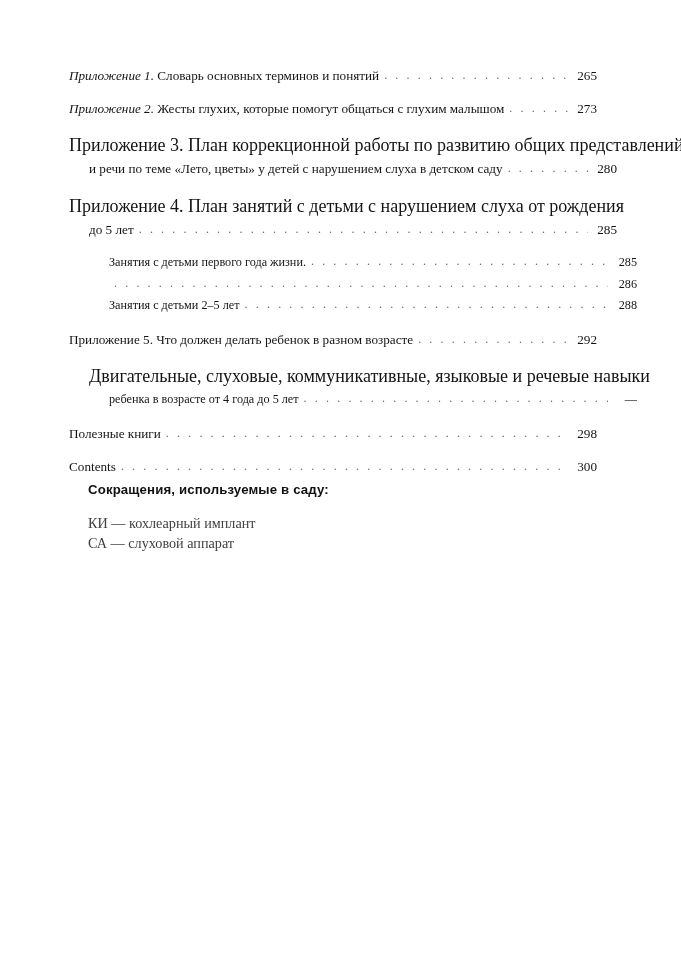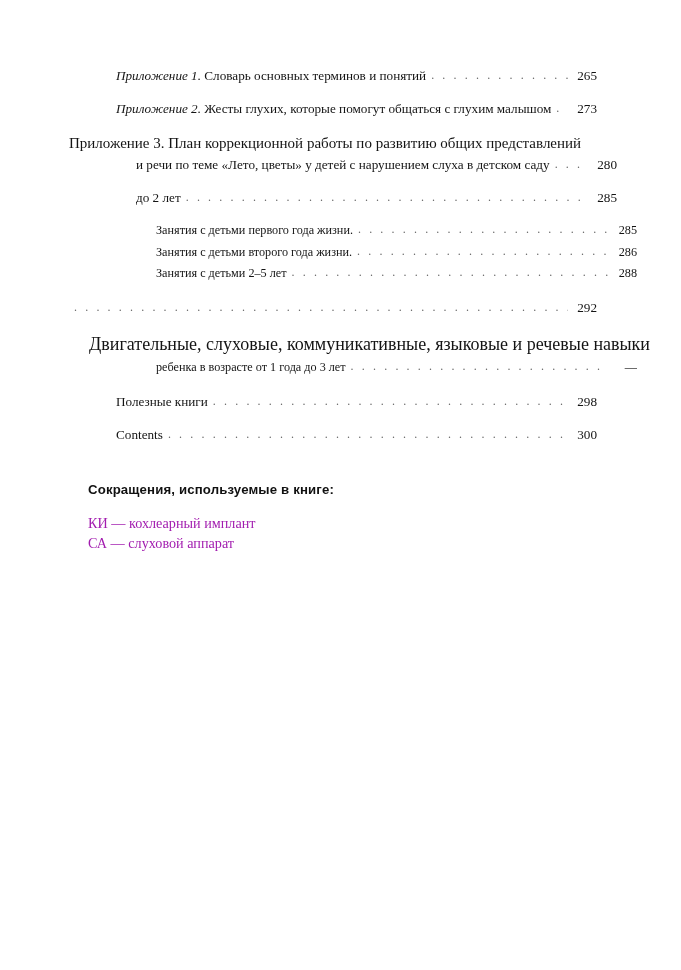--- a/index.html
+++ b/index.html
@@ -75,28 +75,27 @@
   .row.cont {
     padding-left: 20px;
   }
   .row.cont2 {
     padding-left: 40px;
   }
 
   .label {
     white-space: pre;
     flex: 0 0 auto;
-    margin-left: 47px;
   }
   .label .it {
     font-style: italic;
   }
   
   .line-plain {
-    font-size: 15px;
+    font-size: 18px;
     line-height: 1.52;
     white-space: pre;
   }
   .line-plain.lvl2b {
     font-size: 18px;
     padding-left: 20px;
   }
 
   .leader {
     flex: 1 1 auto;
@@ -129,21 +128,21 @@
     font-size: 13.2px;
     font-weight: bold;
     color: #111111;
     letter-spacing: 0.15px;
     margin-bottom: 16px;
   }
   .abbrev-item {
     font-size: 14.2px;
     line-height: 1.42;
     white-space: pre;
-    color: #a21caf;
+    color: #404040;
   }
 </style>
 </head>
 <body>
 
 <div class="page">
   <div class="content">
 
 
     <div class="toc" id="toc-list">
@@ -163,57 +162,58 @@
         </div>
         <div class="toc-entry">
           <div class="line-plain"><span class="it">Приложение 3.</span> План коррекционной работы по развитию общих представлений</div>
           <div class="row cont">
             <span class="label">и речи по теме «Лето, цветы» у детей с нарушением слуха в детском саду</span>
             <span class="leader">. . . . . . . . . . . . . . . . . . . . . . . . . . . . . . . . . . . . . . . . . . . . . . . . . . . . . . . . . . . . . . . . . . . . . . . . . . . . . . . . . . . . . . . . . . . . . . . . .</span>
             <span class="folio">280</span>
           </div>
         </div>
         <div class="toc-entry">
+          <div class="line-plain"><span class="it">Приложение 4.</span> План занятий с детьми с нарушением слуха от рождения</div>
           <div class="row cont">
-            <span class="label">до 2 лет</span>
+            <span class="label">до 5 лет</span>
             <span class="leader">. . . . . . . . . . . . . . . . . . . . . . . . . . . . . . . . . . . . . . . . . . . . . . . . . . . . . . . . . . . . . . . . . . . . . . . . . . . . . . . . . . . . . . . . . . . . . . . . .</span>
             <span class="folio">285</span>
           </div>
         </div>
         <div class="toc-entry sub sub-first">
           <div class="row lvl2">
             <span class="label">Занятия с детьми первого года жизни.</span>
             <span class="leader">. . . . . . . . . . . . . . . . . . . . . . . . . . . . . . . . . . . . . . . . . . . . . . . . . . . . . . . . . . . . . . . . . . . . . . . . . . . . . . . . . . . . . . . . . . . . . . . . .</span>
             <span class="folio">285</span>
           </div>
         </div>
         <div class="toc-entry sub">
           <div class="row lvl2">
-            <span class="label">Занятия с детьми второго года жизни.</span>
             <span class="leader">. . . . . . . . . . . . . . . . . . . . . . . . . . . . . . . . . . . . . . . . . . . . . . . . . . . . . . . . . . . . . . . . . . . . . . . . . . . . . . . . . . . . . . . . . . . . . . . . .</span>
             <span class="folio">286</span>
           </div>
         </div>
         <div class="toc-entry sub">
           <div class="row lvl2">
             <span class="label">Занятия с детьми 2–5 лет</span>
             <span class="leader">. . . . . . . . . . . . . . . . . . . . . . . . . . . . . . . . . . . . . . . . . . . . . . . . . . . . . . . . . . . . . . . . . . . . . . . . . . . . . . . . . . . . . . . . . . . . . . . . .</span>
             <span class="folio">288</span>
           </div>
         </div>
         <div class="toc-entry block-gap">
           <div class="row">
+            <span class="label">Приложение 5. Что должен делать ребенок в разном возрасте</span>
             <span class="leader">. . . . . . . . . . . . . . . . . . . . . . . . . . . . . . . . . . . . . . . . . . . . . . . . . . . . . . . . . . . . . . . . . . . . . . . . . . . . . . . . . . . . . . . . . . . . . . . . .</span>
             <span class="folio">292</span>
           </div>
         </div>
         <div class="toc-entry sub sub-first">
           <div class="line-plain lvl2b">Двигательные, слуховые, коммуникативные, языковые и речевые навыки</div>
           <div class="row cont2 lvl2">
-            <span class="label">ребенка в возрасте от 1 года до 3 лет</span>
+            <span class="label">ребенка в возрасте от 4 года до 5 лет</span>
             <span class="leader">. . . . . . . . . . . . . . . . . . . . . . . . . . . . . . . . . . . . . . . . . . . . . . . . . . . . . . . . . . . . . . . . . . . . . . . . . . . . . . . . . . . . . . . . . . . . . . . . .</span>
             <span class="folio">—</span>
           </div>
         </div>
         <div class="toc-entry block-gap">
           <div class="row">
             <span class="label">Полезные книги</span>
             <span class="leader">. . . . . . . . . . . . . . . . . . . . . . . . . . . . . . . . . . . . . . . . . . . . . . . . . . . . . . . . . . . . . . . . . . . . . . . . . . . . . . . . . . . . . . . . . . . . . . . . .</span>
             <span class="folio">298</span>
           </div>
@@ -223,19 +223,19 @@
             <span class="label">Contents</span>
             <span class="leader">. . . . . . . . . . . . . . . . . . . . . . . . . . . . . . . . . . . . . . . . . . . . . . . . . . . . . . . . . . . . . . . . . . . . . . . . . . . . . . . . . . . . . . . . . . . . . . . . .</span>
             <span class="folio">300</span>
           </div>
         </div>
       </div>
 
   </div>
 
   <div class="abbrev">
-    <div class="abbrev-title">Сокращения, используемые в книге:</div>
+    <div class="abbrev-title">Сокращения, используемые в саду:</div>
     <div id="abbrev-list">
         <div class="abbrev-item">КИ — кохлеарный имплант</div>
         <div class="abbrev-item">СА — слуховой аппарат</div>
       </div>
   </div>
 </div>
 
 </body></html>

